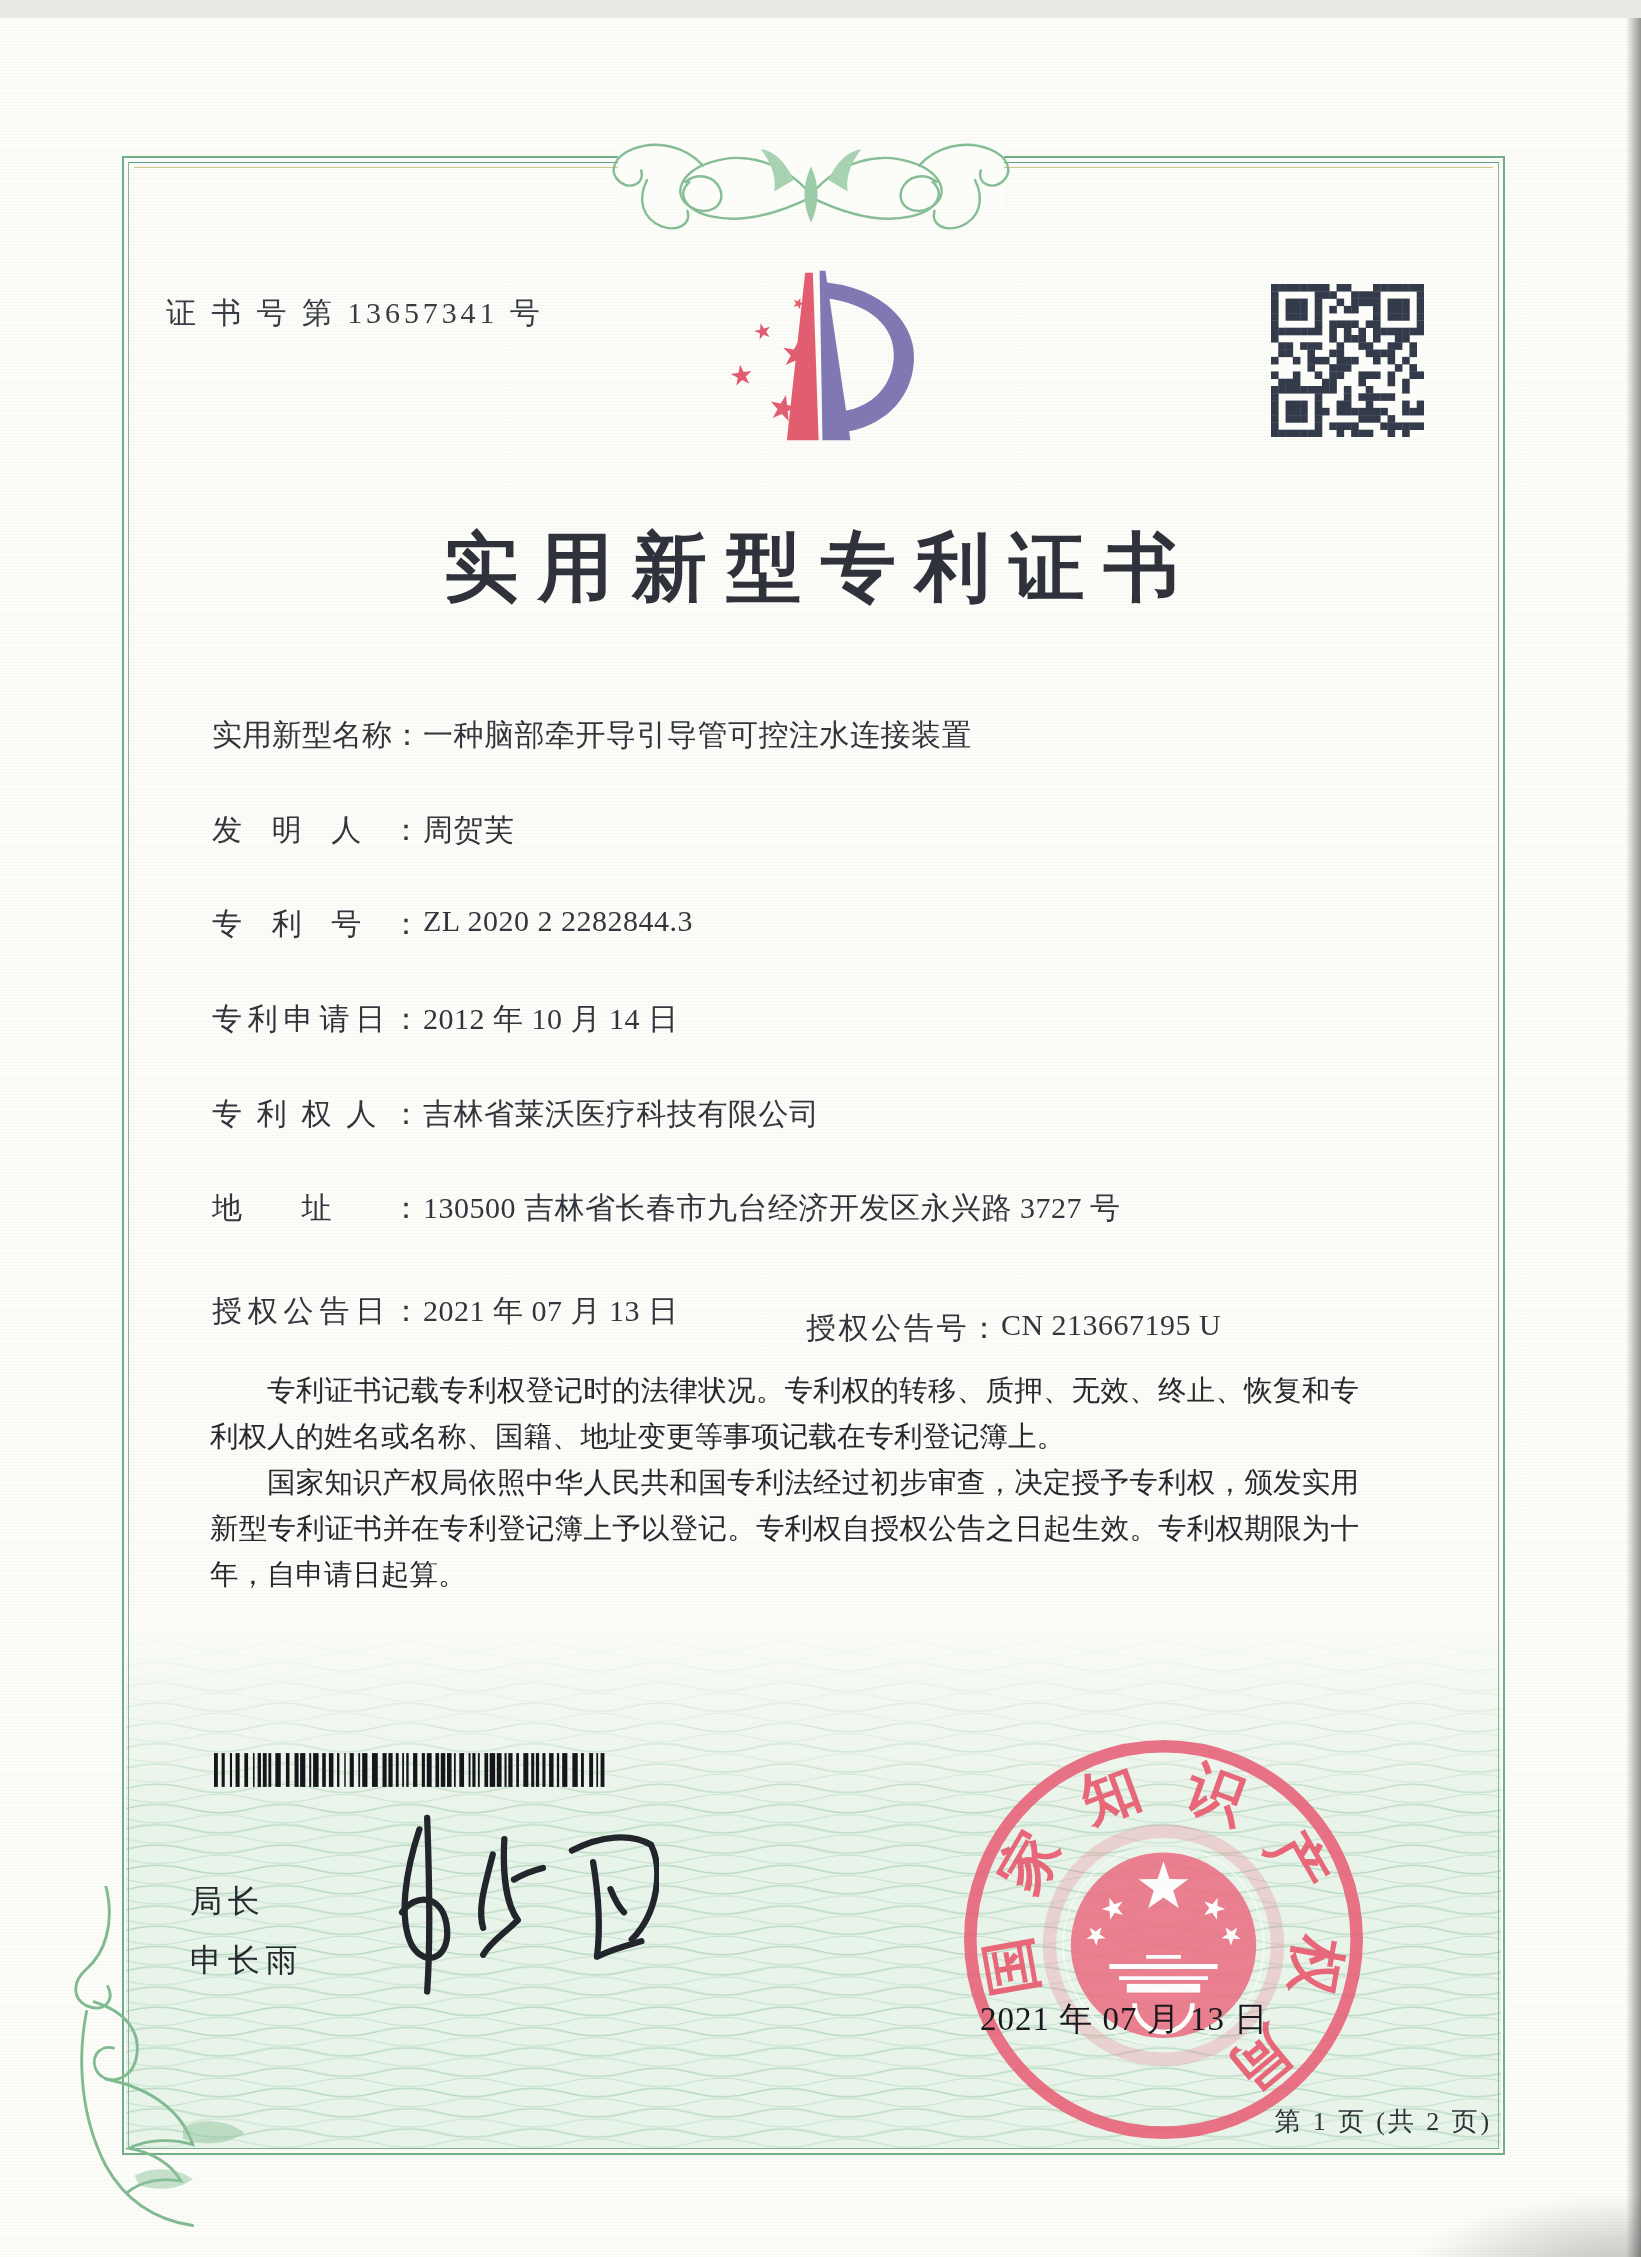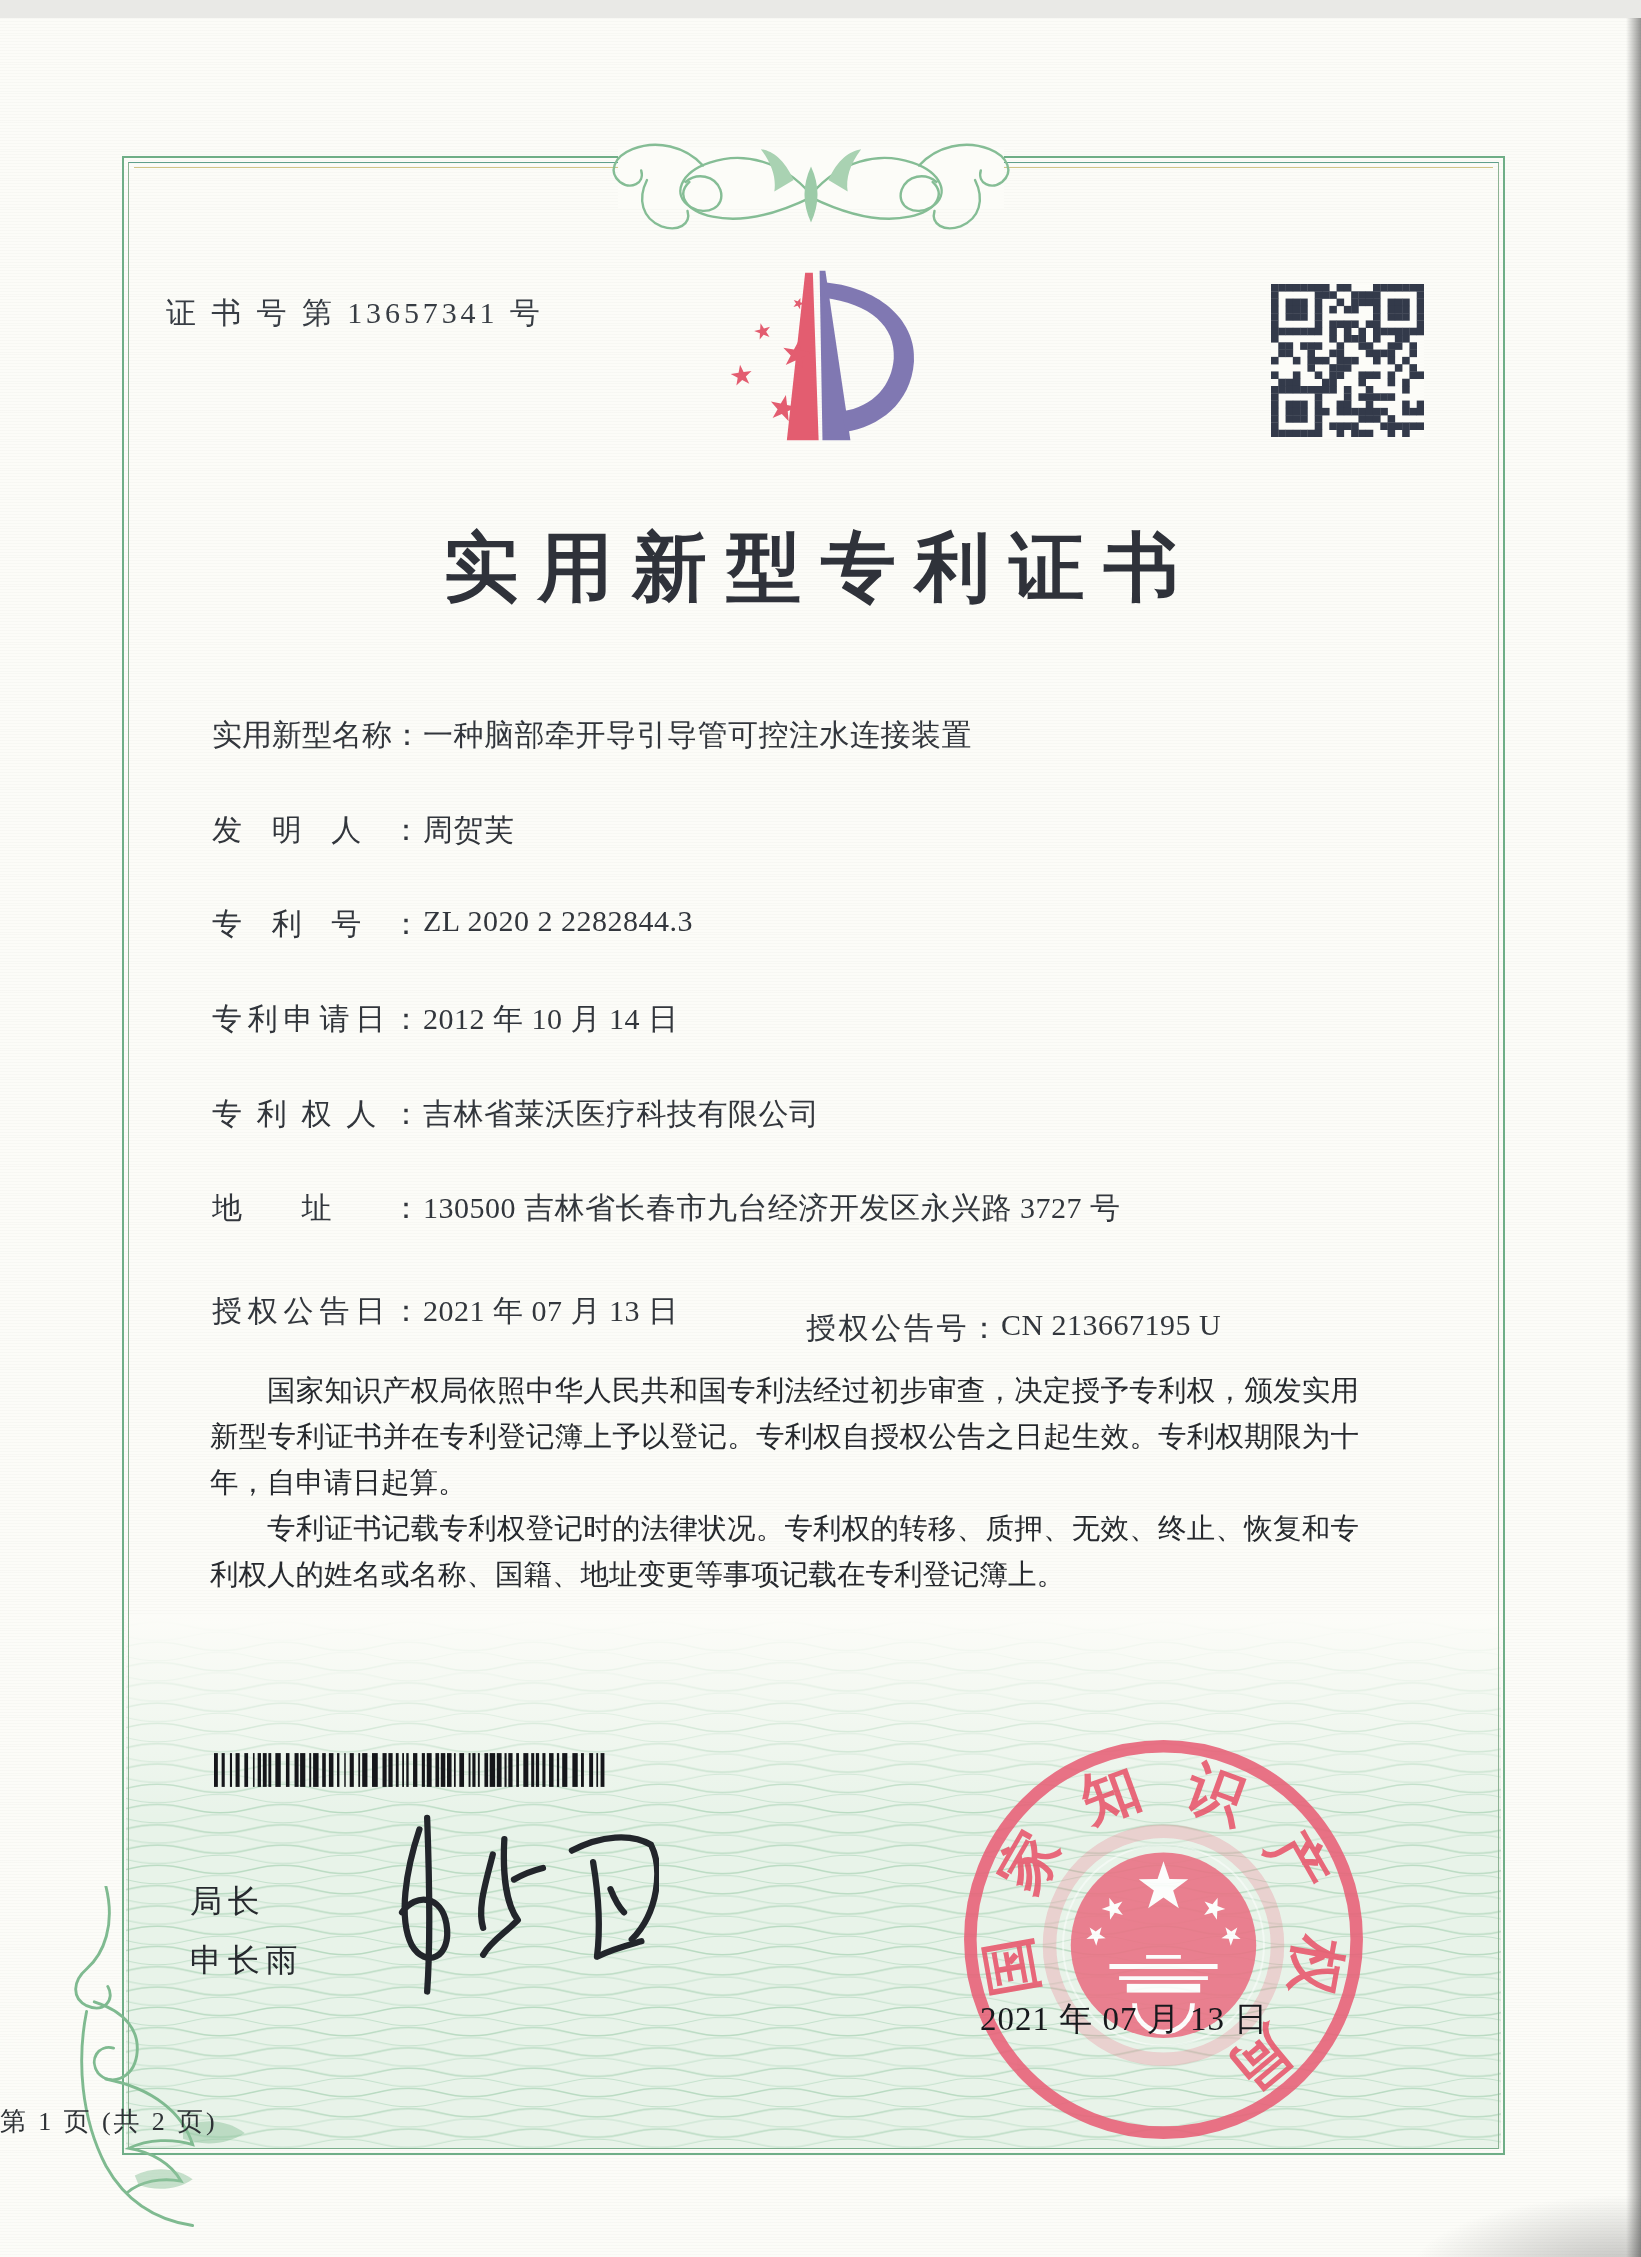--- a/index.html
+++ b/index.html
@@ -37,21 +37,21 @@
   .grant2{position:absolute;left:594px;top:17px;}
   .grant2 .flabel{width:193px;}
   .paras{position:absolute;left:210px;top:1350px;width:1149px;font-size:28.5px;line-height:46px;text-align:justify;color:#26292e;}
   .paras p{margin:0;text-indent:2em;}
   .barcode{position:absolute;left:214px;top:1735px;}
   .signer-title{position:absolute;left:190px;top:1862px;font-size:32px;color:#26292e;letter-spacing:5.8px;}
   .signer-name{position:absolute;left:190px;top:1921px;font-size:32px;color:#26292e;letter-spacing:5.8px;}
   .signature{position:absolute;left:369px;top:1794px;}
   .seal{position:absolute;left:951px;top:1707px;}
   .seal-date{position:absolute;left:980px;top:1979px;font-size:33px;color:#17191d;letter-spacing:1px;white-space:nowrap;}
-  .page-info{position:absolute;left:0;top:2086px;width:1492px;text-align:left;font-size:26px;letter-spacing:2.9px;color:#2e3236;}
+  .page-info{position:absolute;left:0;top:2086px;width:1492px;text-align:right;font-size:26px;letter-spacing:2.9px;color:#2e3236;}
   .back-note{position:absolute;left:0;top:2175px;width:1429px;text-align:center;font-size:30px;letter-spacing:7.7px;color:#2c3a2e;}
   .scan-edge{position:absolute;right:0;top:0;width:15.4px;height:100%;
     background:linear-gradient(to right, rgba(0,0,0,0), rgba(45,45,45,.5));}
   .scan-corner{position:absolute;right:0;bottom:0;width:251px;height:87px;
     background:radial-gradient(ellipse at 95% 100%, rgba(70,70,70,.35), transparent 65%);}
 </style>
 </head>
 <body>
 
 
@@ -387,22 +387,22 @@
     </div>
     <div class="frow" style="top:1273px">
       <span class="flabel">授权公告日：</span><span class="fvalue">2021 年 07 月 13 日</span>
       <span class="grant2">
         <span class="flabel">授权公告号：</span><span class="fvalue">CN 213667195 U</span>
       </span>
     </div>
   </div>
 
   <div class="paras">
+    <p>专利证书记载专利权登记时的法律状况。专利权的转移、质押、无效、终止、恢复和专利权人的姓名或名称、国籍、地址变更等事项记载在专利登记簿上。</p>
     <p>国家知识产权局依照中华人民共和国专利法经过初步审查，决定授予专利权，颁发实用新型专利证书并在专利登记簿上予以登记。专利权自授权公告之日起生效。专利权期限为十年，自申请日起算。</p>
-    <p>专利证书记载专利权登记时的法律状况。专利权的转移、质押、无效、终止、恢复和专利权人的姓名或名称、国籍、地址变更等事项记载在专利登记簿上。</p>
   </div>
 
   <svg class="barcode" width="396" height="34" viewBox="0 0 410 35">
     <g id="barcodeg">
         <rect x="0.00" y="0" width="4.00" height="35" fill="#15161a"></rect>
         <rect x="7.90" y="0" width="3.22" height="35" fill="#15161a"></rect>
         <rect x="16.49" y="0" width="2.16" height="35" fill="#15161a"></rect>
         <rect x="22.32" y="0" width="4.22" height="35" fill="#15161a"></rect>
         <rect x="31.42" y="0" width="3.86" height="35" fill="#15161a"></rect>
         <rect x="40.33" y="0" width="1.68" height="35" fill="#15161a"></rect>

